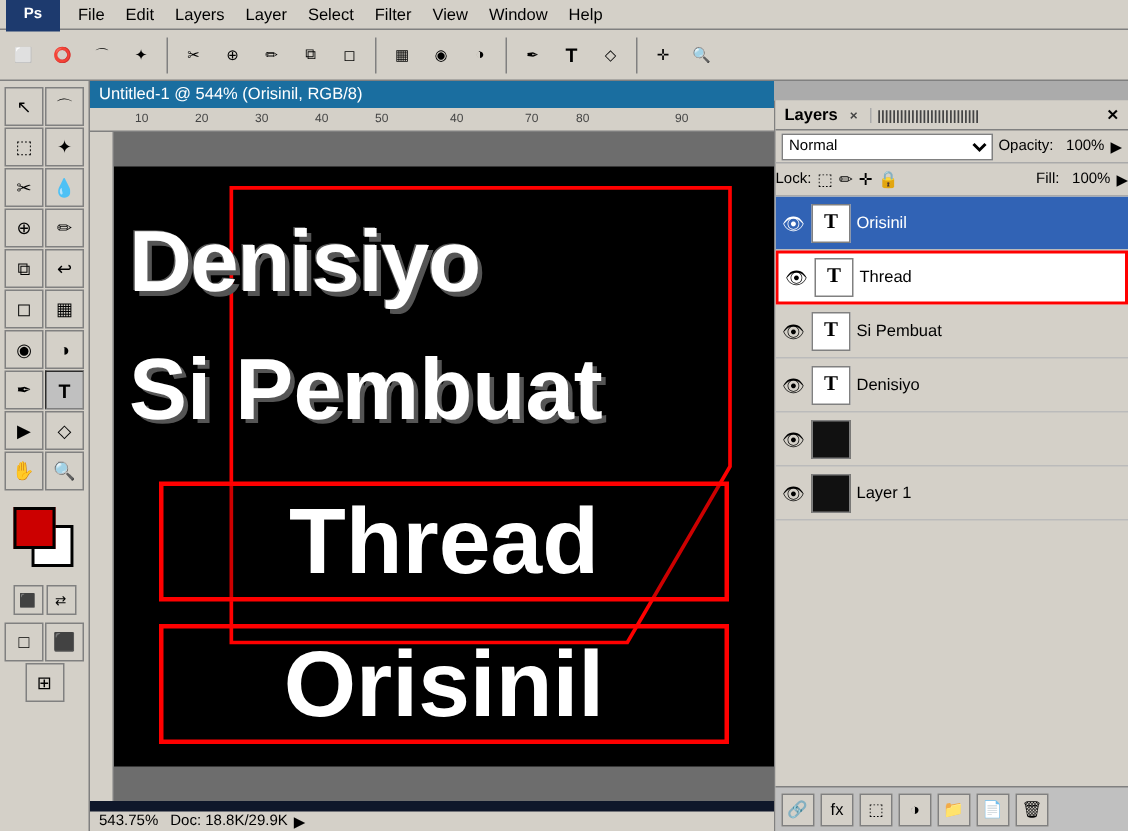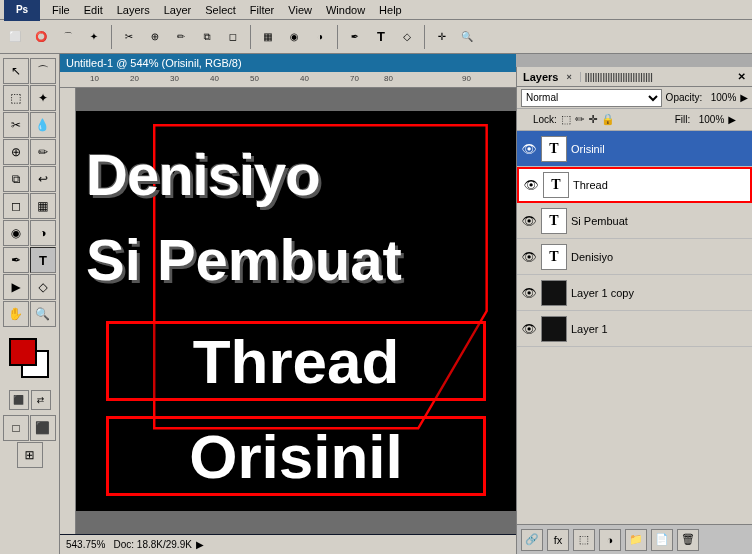--- a/index.html
+++ b/index.html
@@ -34,31 +34,31 @@
     .canvas-titlebar { height: 18px; background: #1a6ea0; display: flex; align-items: center; padding: 0 6px; font-size: 11px; color: #fff; }
     .ruler-h { height: 16px; background: #d4d0c8; border-bottom: 1px solid #808080; display: flex; align-items: center; padding-left: 16px; position: relative; overflow: hidden; }
     .ruler-v { width: 16px; background: #d4d0c8; border-right: 1px solid #808080; position: absolute; left: 0; top: 34px; bottom: 20px; }
     .canvas-container { position: absolute; left: 16px; top: 34px; right: 0; bottom: 20px; overflow: hidden; display: flex; align-items: center; justify-content: center; background: #6d6d6d; }
     .canvas-content { width: 450px; height: 400px; background: #000; position: relative; overflow: hidden; }
     .canvas-text-1 { position: absolute; top: 30px; left: 10px; font-size: 58px; font-weight: 900; color: #fff; font-family: Arial Black, sans-serif; text-shadow: 3px 3px 0 #555, -1px -1px 0 #555; letter-spacing: -1px; }
     .canvas-text-2 { position: absolute; top: 115px; left: 10px; font-size: 58px; font-weight: 900; color: #fff; font-family: Arial Black, sans-serif; text-shadow: 3px 3px 0 #555; }
     .canvas-text-3 { position: absolute; top: 210px; left: 30px; width: 380px; height: 80px; border: 3px solid red; display: flex; align-items: center; justify-content: center; font-size: 62px; font-weight: 900; color: #fff; font-family: Arial Black, sans-serif; background: rgba(0,0,0,0.2); }
     .canvas-text-4 { position: absolute; top: 305px; left: 30px; width: 380px; height: 80px; border: 3px solid red; display: flex; align-items: center; justify-content: center; font-size: 62px; font-weight: 900; color: #fff; font-family: Arial Black, sans-serif; }
     .red-polygon { position: absolute; top: 0; left: 0; width: 100%; height: 100%; pointer-events: none; }
-    .statusbar { height: 20px; background: #d4d0c8; border-top: 1px solid #0f172a; display: flex; align-items: center; padding: 0 6px; font-size: 10px; position: absolute; bottom: 0; left: 0; right: 0; }
+    .statusbar { height: 20px; background: #d4d0c8; border-top: 7px solid #0f172a; display: flex; align-items: center; padding: 0 6px; font-size: 10px; position: absolute; bottom: 0; left: 0; right: 0; }
 
     
     .layers-panel { width: 236px; background: #d4d0c8; border-left: 1px solid #808080; display: flex; flex-direction: column; margin-top: 13px; }
     .panel-titlebar { height: 20px; background: #d4d0c8; border-bottom: 1px solid #808080; display: flex; align-items: center; padding: 0 6px; font-size: 11px; font-weight: bold; gap: 4px; }
     .panel-close { margin-left: auto; cursor: pointer; font-size: 10px; }
     .blend-row { display: flex; align-items: center; height: 22px; padding: 0 4px; gap: 4px; border-bottom: 1px solid #aaa; }
     .blend-select { height: 18px; font-size: 10px; background: #fff; border: 1px solid #808080; flex: 1; }
     .opacity-label { font-size: 10px; }
     .opacity-value { font-size: 10px; width: 30px; text-align: right; }
-    .lock-row { display: flex; align-items: center; height: 22px; padding: 0 16px; gap: 4px; border-bottom: 1px solid #aaa; font-size: 10px; }
+    .lock-row { display: flex; align-items: center; height: 22px; padding: 0 0; gap: 4px; border-bottom: 1px solid #aaa; font-size: 10px; }
     .lock-icon { font-size: 11px; }
     .fill-label { margin-left: auto; font-size: 10px; }
     .fill-value { font-size: 10px; width: 30px; text-align: right; }
     .layers-list { flex: 1; overflow-y: auto; background: #d4d0c8; }
     .layer-item { display: flex; align-items: center; height: 36px; padding: 0 4px; border-bottom: 1px solid #bbb; gap: 4px; cursor: pointer; }
     .layer-item.selected { background: #3163b5; color: #fff; }
     .layer-vis { font-size: 12px; cursor: pointer; width: 16px; text-align: center; }
     .layer-thumb { width: 26px; height: 26px; background: #fff; border: 1px solid #808080; display: flex; align-items: center; justify-content: center; font-size: 14px; font-weight: bold; font-family: serif; color: #000; }
     .layer-thumb.black-thumb { background: #111; }
     .layer-name { font-size: 11px; flex: 1; }
@@ -183,21 +183,21 @@
     <div class="ruler-h">
 
       <span class="ruler-tick" style="left:30px;">10</span>
       <span class="ruler-tick" style="left:70px;">20</span>
       <span class="ruler-tick" style="left:110px;">30</span>
       <span class="ruler-tick" style="left:150px;">40</span>
       <span class="ruler-tick" style="left:190px;">50</span>
       <span class="ruler-tick" style="left:240px;">40</span>
       <span class="ruler-tick" style="left:290px;">70</span>
       <span class="ruler-tick" style="left:324px;">80</span>
-      <span class="ruler-tick" style="left:402px;">90</span>
+      <span class="ruler-tick" style="left:390px;">90</span>
     </div>
 
     <div class="ruler-v"></div>
 
     <div class="canvas-container">
       <div class="canvas-content">
 
         <svg class="red-polygon" viewBox="0 0 450 400">
           <polygon points="80,10 420,10 420,200 350,320 80,320 80,10" fill="none" stroke="red" stroke-width="2.5"></polygon>
         </svg>
@@ -269,21 +269,20 @@
 
       <div class="layer-item">
         <span class="layer-vis">👁</span>
         <div class="layer-thumb" style="background:#fff;">T</div>
         <span class="layer-name">Denisiyo</span>
       </div>
 
       <div class="layer-item">
         <span class="layer-vis">👁</span>
         <div class="layer-thumb black-thumb"></div>
-        <span class="layer-name">Layer 1 copy</span>
       </div>
 
       <div class="layer-item">
         <span class="layer-vis">👁</span>
         <div class="layer-thumb black-thumb"></div>
         <span class="layer-name">Layer 1</span>
       </div>
 
     </div>
 

